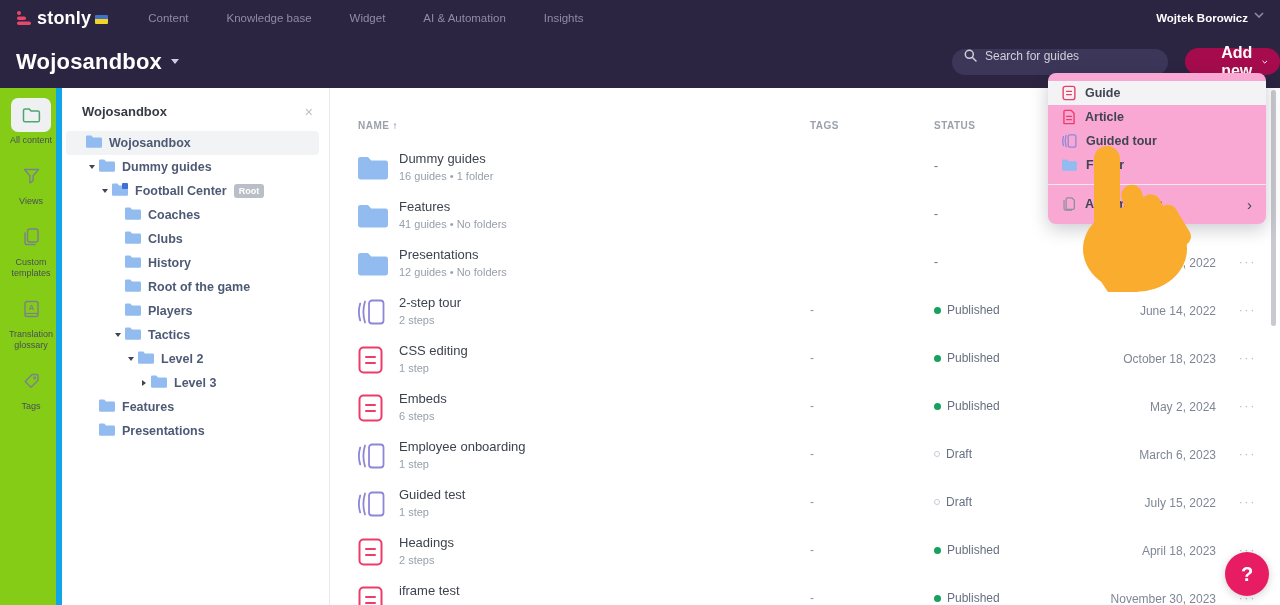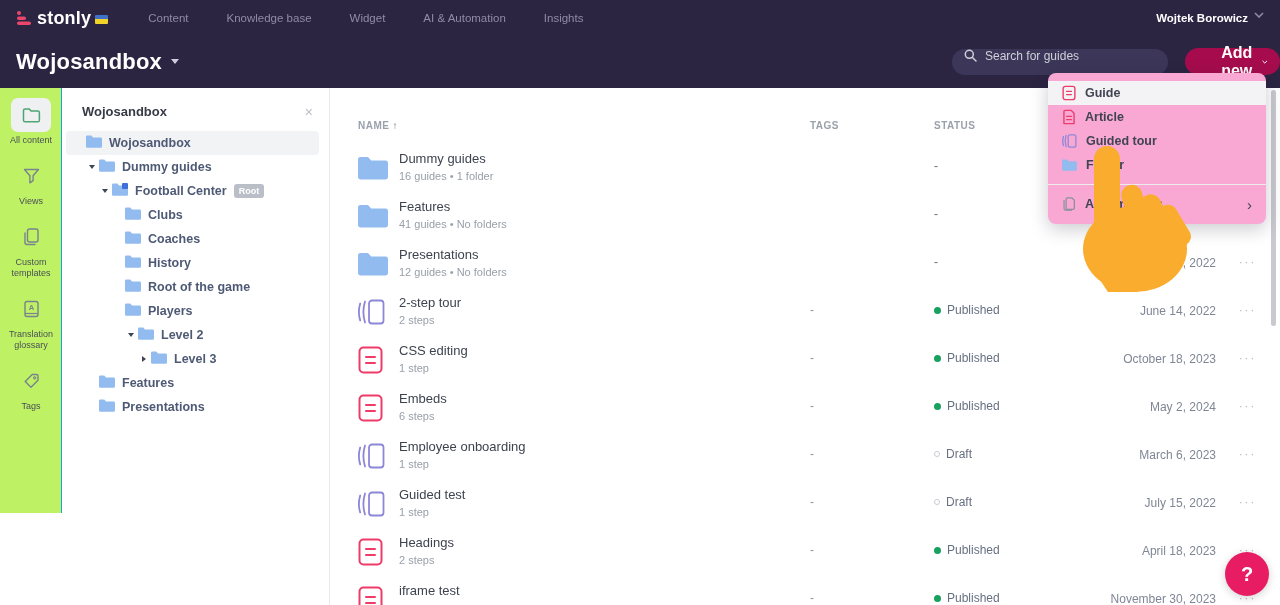--- a/index.html
+++ b/index.html
@@ -27,21 +27,21 @@
   .search-pill { position:absolute; left:952px; top:13px; width:216px; height:26px; background:#3c3759; border-radius:13px; display:flex; align-items:flex-start; padding:0 12px; }
   .search-pill input { background:transparent; border:none; outline:none; color:#cfd0da; font-size:12px; margin-left:8px; width:160px; font-family:"Liberation Sans",sans-serif; }
   .search-pill input::placeholder { color:#cfd0da; opacity:1; }
   .addnew-btn { position:absolute; left:1185px; top:12px; height:27px; padding:0 12px 0 14px; background:#a60c4d; border-radius:14px; display:flex; align-items:center; gap:7px; cursor:pointer; border:none; }
   .addnew-btn span { color:#fff; font-size:16px; font-weight:bold;margin-left:19px; }
 
   
   .body-area { position:absolute; left:0; top:88px; width:1280px; height:517px; background:#fff; }
 
   
-  .rail { position:absolute; left:0; top:0; width:62px; height:425px; background:#bef264; border-right:1px solid #0ea5e9; padding-top:10px; }
+  .rail { position:absolute; left:0; top:0; width:62px; height:517px; background:#84cc16; border-right:6px solid #0ea5e9; padding-top:10px; }
   .rail-item { width:62px; display:flex; flex-direction:column; align-items:center; margin-bottom:13px; cursor:pointer; }
   .rail-iconbox { width:40px; height:34px; border-radius:7px; display:flex; align-items:center; justify-content:center; }
   .rail-item.active .rail-iconbox { background:#eef0f2; }
   .rail-label { font-size:9px; color:#4a4f58; text-align:center; line-height:11px; margin-top:3px; max-width:58px; }
 
   
   .treepanel { position:absolute; left:62px; top:0; width:268px; height:517px; background:#fff; border-right:1px solid #e9e9ec; }
   .tree-head { display:flex; align-items:center; padding:16px 16px 8px 20px; }
   .tree-title { font-size:13px; font-weight:bold; color:#363b46; }
   .tree-close { margin-left:auto; color:#b9bec6; font-size:14px; cursor:pointer; line-height:1; }
@@ -227,55 +227,64 @@
               </svg></span>
           <span class="tree-label">Football Center</span>
           <span class="root-badge">Root</span>
         </div>
 
         <div class="tree-row" style="padding-left:45px">
           <span class="caret-slot"></span>
           <span class="tree-folder"><svg width="16" height="13" viewBox="0 0 16 13">
                 <path d="M0 11.5 V1.8 Q0 .5 1.3 .5 h4 l1.7 1.9 h7.7 Q16 2.4 16 3.7 v7.8 q0 1.3 -1.3 1.3 H1.3 Q0 12.8 0 11.5 Z" fill="#92bbf0"></path>
               </svg></span>
+          <span class="tree-label">Coaches</span>
+        </div>
+
+        <div class="tree-row" style="padding-left:45px">
+          <span class="caret-slot"></span>
+          <span class="tree-folder"><svg width="16" height="13" viewBox="0 0 16 13">
+                <path d="M0 11.5 V1.8 Q0 .5 1.3 .5 h4 l1.7 1.9 h7.7 Q16 2.4 16 3.7 v7.8 q0 1.3 -1.3 1.3 H1.3 Q0 12.8 0 11.5 Z" fill="#92bbf0"></path>
+              </svg></span>
           <span class="tree-label">Clubs</span>
         </div>
 
         <div class="tree-row" style="padding-left:45px">
           <span class="caret-slot"></span>
           <span class="tree-folder"><svg width="16" height="13" viewBox="0 0 16 13">
                 <path d="M0 11.5 V1.8 Q0 .5 1.3 .5 h4 l1.7 1.9 h7.7 Q16 2.4 16 3.7 v7.8 q0 1.3 -1.3 1.3 H1.3 Q0 12.8 0 11.5 Z" fill="#92bbf0"></path>
               </svg></span>
-          <span class="tree-label">Coaches</span>
+          <span class="tree-label">History</span>
         </div>
 
         <div class="tree-row" style="padding-left:45px">
           <span class="caret-slot"></span>
           <span class="tree-folder"><svg width="16" height="13" viewBox="0 0 16 13">
                 <path d="M0 11.5 V1.8 Q0 .5 1.3 .5 h4 l1.7 1.9 h7.7 Q16 2.4 16 3.7 v7.8 q0 1.3 -1.3 1.3 H1.3 Q0 12.8 0 11.5 Z" fill="#92bbf0"></path>
               </svg></span>
-          <span class="tree-label">History</span>
+          <span class="tree-label">Root of the game</span>
         </div>
 
         <div class="tree-row" style="padding-left:45px">
           <span class="caret-slot"></span>
           <span class="tree-folder"><svg width="16" height="13" viewBox="0 0 16 13">
                 <path d="M0 11.5 V1.8 Q0 .5 1.3 .5 h4 l1.7 1.9 h7.7 Q16 2.4 16 3.7 v7.8 q0 1.3 -1.3 1.3 H1.3 Q0 12.8 0 11.5 Z" fill="#92bbf0"></path>
               </svg></span>
-          <span class="tree-label">Root of the game</span>
+          <span class="tree-label">Players</span>
         </div>
 
         <div class="tree-row" style="padding-left:45px">
-          <span class="caret-slot"></span>
-          <span class="tree-folder"><svg width="16" height="13" viewBox="0 0 16 13">
-                <path d="M0 11.5 V1.8 Q0 .5 1.3 .5 h4 l1.7 1.9 h7.7 Q16 2.4 16 3.7 v7.8 q0 1.3 -1.3 1.3 H1.3 Q0 12.8 0 11.5 Z" fill="#92bbf0"></path>
-              </svg></span>
-          <span class="tree-label">Players</span>
-        </div>
-
+          <span class="caret-slot">
+              <span class="caret-down"></span>
+            </span>
+          <span class="tree-folder"><svg width="16" height="13" viewBox="0 0 16 13">
+                <path d="M0 11.5 V1.8 Q0 .5 1.3 .5 h4 l1.7 1.9 h7.7 Q16 2.4 16 3.7 v7.8 q0 1.3 -1.3 1.3 H1.3 Q0 12.8 0 11.5 Z" fill="#92bbf0"></path>
+              </svg></span>
+          <span class="tree-label">Tactics</span>
+        </div>
 
         <div class="tree-row" style="padding-left:58px">
           <span class="caret-slot">
               <span class="caret-down"></span>
             </span>
           <span class="tree-folder"><svg width="16" height="13" viewBox="0 0 16 13">
                 <path d="M0 11.5 V1.8 Q0 .5 1.3 .5 h4 l1.7 1.9 h7.7 Q16 2.4 16 3.7 v7.8 q0 1.3 -1.3 1.3 H1.3 Q0 12.8 0 11.5 Z" fill="#92bbf0"></path>
               </svg></span>
           <span class="tree-label">Level 2</span>
         </div>

